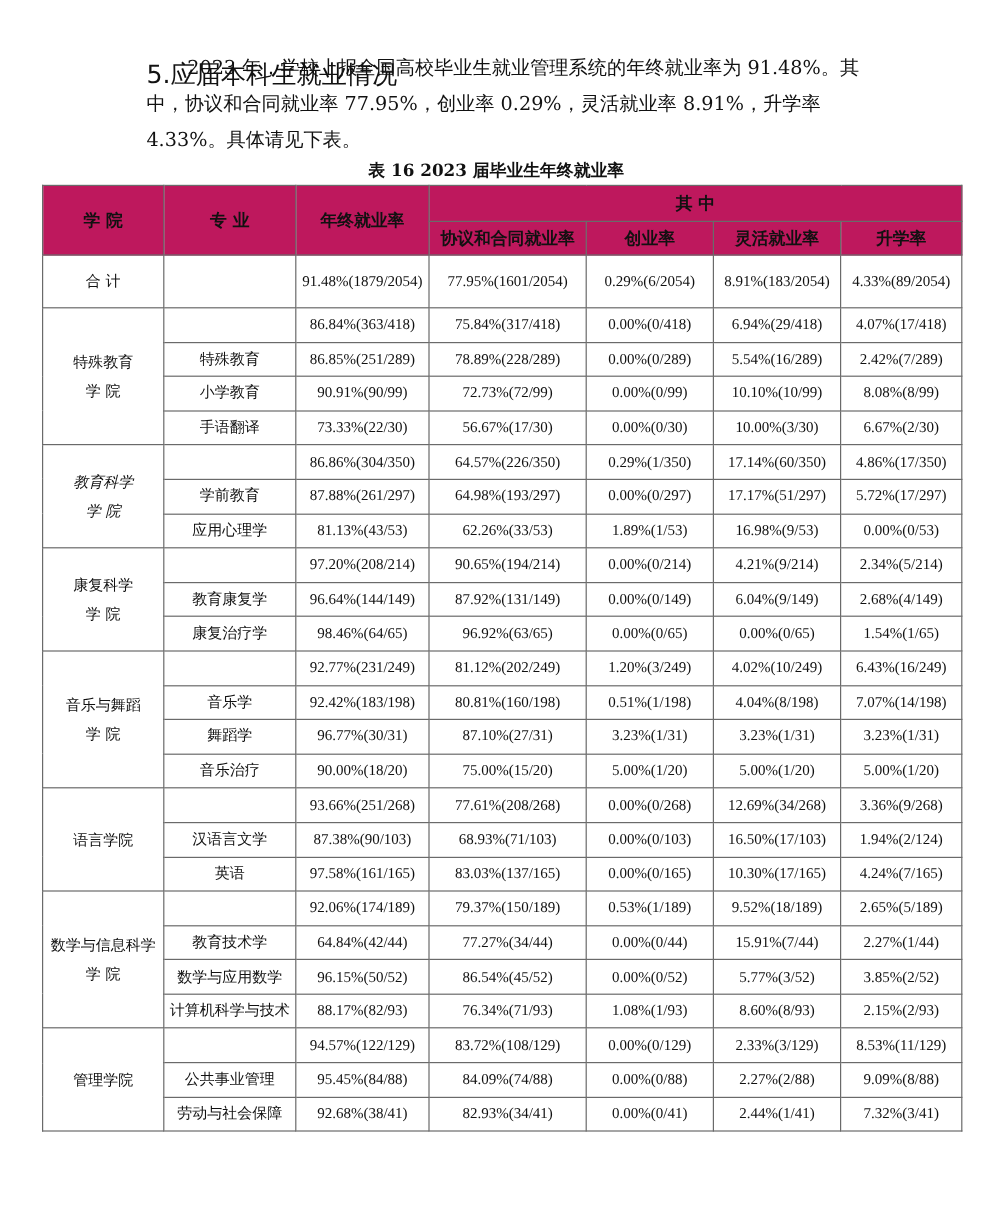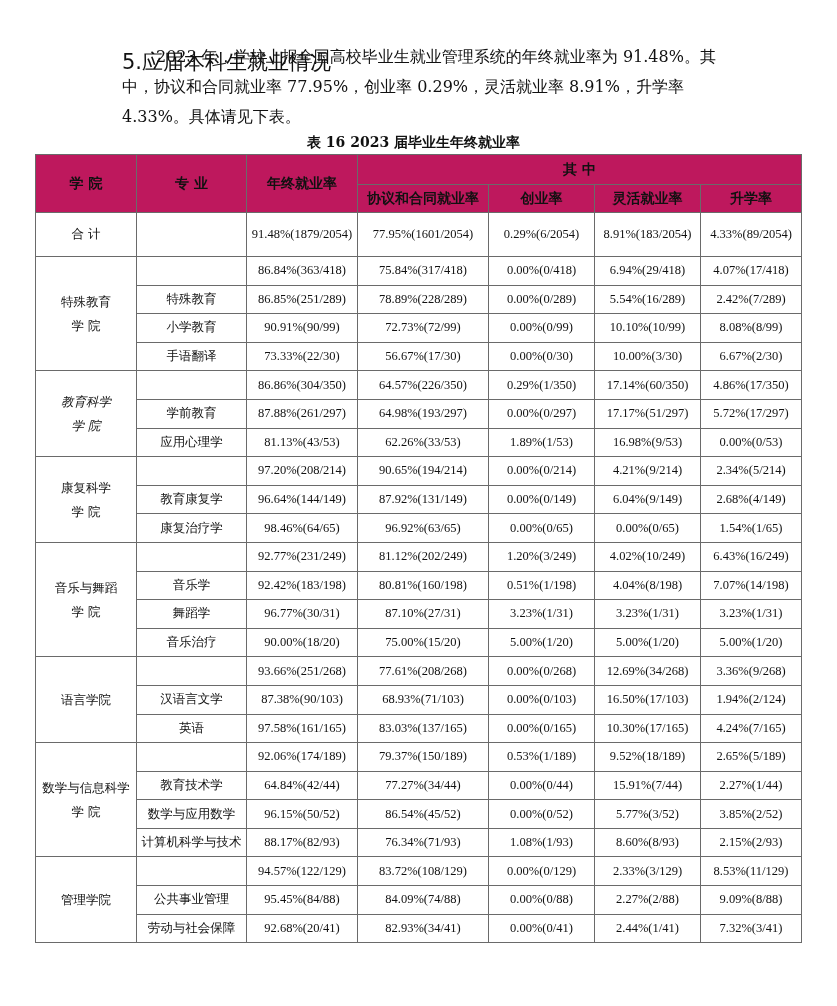--- a/index.html
+++ b/index.html
@@ -250,20 +250,20 @@
       <tr class="r">
         <td class="cjk">公共事业管理</td>
         <td class="num">95.45%(84/88)</td>
         <td class="num">84.09%(74/88)</td>
         <td class="num">0.00%(0/88)</td>
         <td class="num">2.27%(2/88)</td>
         <td class="num">9.09%(8/88)</td>
       </tr>
       <tr class="r">
         <td class="cjk">劳动与社会保障</td>
-        <td class="num">92.68%(20/41)</td>
+        <td class="num">92.68%(38/41)</td>
         <td class="num">82.93%(34/41)</td>
         <td class="num">0.00%(0/41)</td>
         <td class="num">2.44%(1/41)</td>
         <td class="num">7.32%(3/41)</td>
       </tr>
     </tbody>
 </table>
 
 </body></html>

